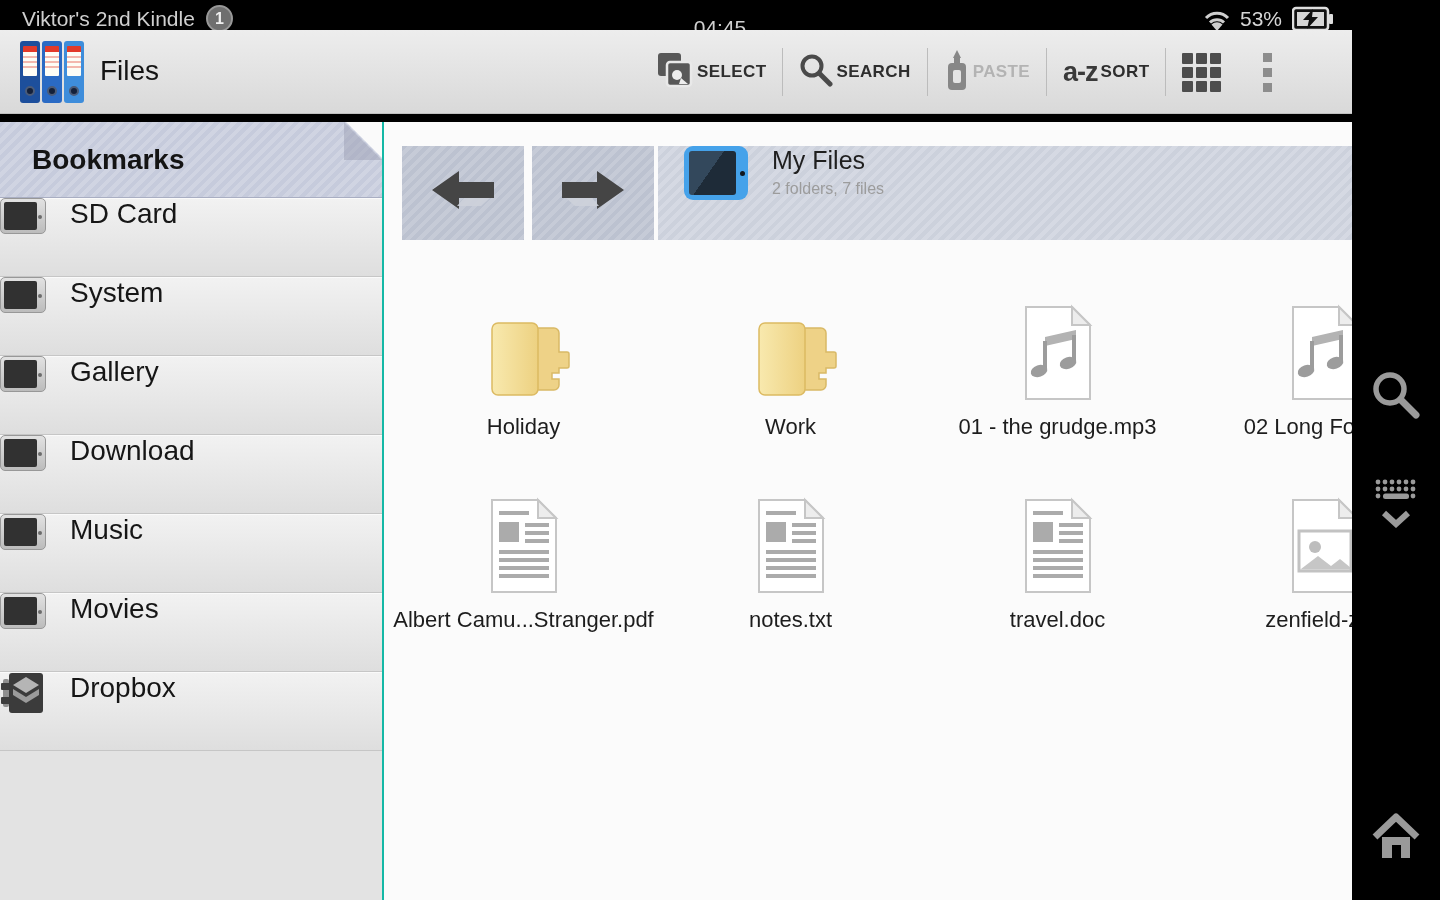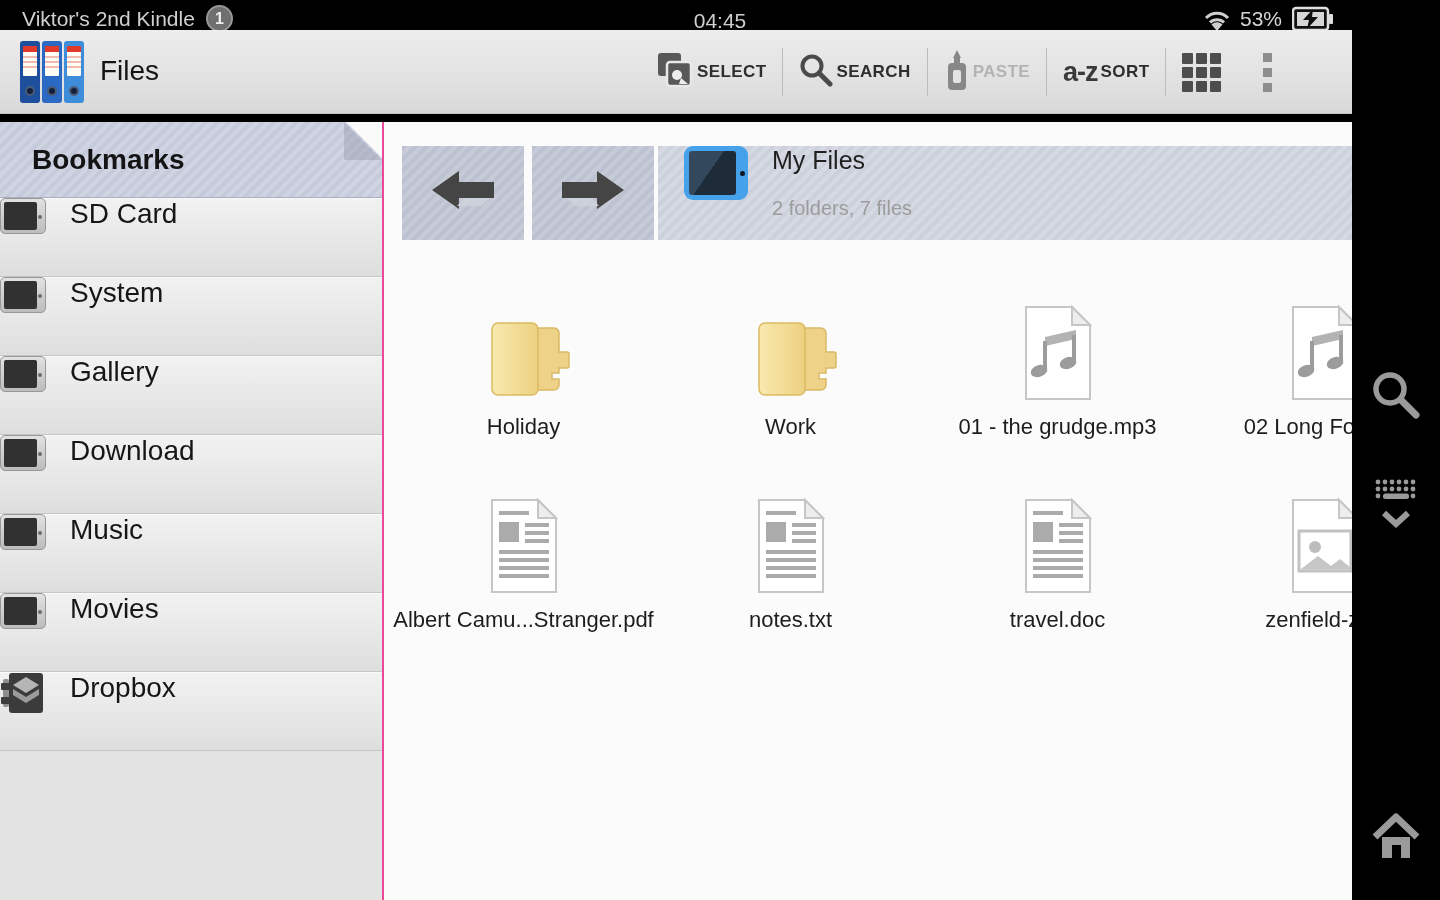--- a/index.html
+++ b/index.html
@@ -6,21 +6,21 @@
   html,body { width:1440px; height:900px; overflow:hidden; background:#000;
               font-family:"Liberation Sans", sans-serif; }
   .stage { position:absolute; top:0; left:0; width:1408px; height:900px; }
 
   
   .status-bar { position:absolute; top:0; left:0; width:1440px; height:38px; background:#000; }
   .device-name { position:absolute; left:22px; top:7px; font-size:21px; color:#cfcfcf; }
   .notif-badge { position:absolute; left:206px; top:5px; width:27px; height:27px; border-radius:50%;
                  background:#6f6f6f; border:2px solid #989898; color:#efefef; font-size:16px;
                  text-align:center; line-height:23px; font-weight:bold; }
-  .clock { position:absolute; left:0; width:1440px; text-align:center; top:9px; font-size:21px; color:#cfcfcf; }
+  .clock { position:absolute; left:0; width:1440px; text-align:center; top:16px; font-size:21px; color:#cfcfcf; }
   .wifi { position:absolute; left:1202px; top:8px; }
   .batt-pct { position:absolute; left:1240px; top:7px; font-size:21px; color:#d5d5d5; }
   .battery { position:absolute; left:1292px; top:6px; }
 
   
   .toolbar { position:absolute; top:30px; left:0; width:1352px; height:84px;
              background:linear-gradient(#ededed,#d9d9d9); border-bottom:1px solid #c0c0c0; }
   .app-icon { position:absolute; left:20px; top:11px; width:70px; height:62px; display:flex; gap:2px; }
   .binder { width:20px; height:62px; border-radius:3px; position:relative; }
   .binder.b1{ background:#1d4f9c; } .binder.b2{ background:#2a6ac4; } .binder.b3{ background:#3e8ddb; }
@@ -36,21 +36,21 @@
   .tb-btn.disabled .tb-label { color:#b3b3b3; }
   .tb-div { width:1px; height:48px; background:#bcbcbc; }
   .az { font-size:27px; font-weight:800; color:#3a3a3a; letter-spacing:-1px; }
   .grid-glyph { display:grid; grid-template-columns:repeat(3,11px); grid-auto-rows:11px; gap:3px; }
   .grid-glyph i { background:#4d4d4d; border-radius:1px; }
   .ovf-glyph { display:flex; flex-direction:column; gap:6px; padding:0 10px; }
   .ovf-glyph i { width:9px; height:9px; background:#8d8d8d; }
 
   
   .sidebar { position:absolute; top:122px; left:0; width:384px; height:778px; background:#e3e3e3;
-             border-right:2px solid #ec4899; }
+             border-right:2px solid #14b8a6; }
   .bm-header { position:relative; height:76px;
                background:repeating-linear-gradient(135deg,#c6cbdc 0 4px,#d0d4e2 4px 8px);
                border-bottom:1px solid #a9aec2; }
   .bm-header::after { content:''; position:absolute; top:0; right:0; width:0; height:0;
                       border-top:36px solid #fafafa; border-left:36px solid transparent; }
   .bm-header::before { content:''; position:absolute; top:0; right:0; width:0; height:0;
                        border-bottom:38px solid rgba(150,155,175,.45); border-right:38px solid transparent; }
   .bm-title { position:absolute; left:32px; top:22px; font-size:28px; font-weight:bold; color:#141414; }
   .sb-item { height:79px; border-bottom:1px solid #c6c6c6; background:linear-gradient(#f2f2f2,#dedede);
              box-shadow:inset 0 1px 0 #fafafa; display:flex; align-items:flex-start; padding-left:0; gap:24px; cursor:pointer; }
@@ -68,21 +68,21 @@
   .nav-back { left:18px; } .nav-fwd { left:148px; }
   .mirror { transform:scaleX(-1); }
   .location-bar { position:absolute; left:274px; top:24px; width:694px; height:94px;
                   background:repeating-linear-gradient(135deg,#ccd1dc 0 4px,#d5d9e3 4px 8px);
                   display:flex; padding-left:26px; gap:24px; }
   .loc-icon { width:64px; height:54px; background:#45a2ea; border-radius:9px; position:relative; flex:0 0 auto; }
   .loc-icon .scr { position:absolute; left:5px; top:5px; width:47px; height:44px; border-radius:3px;
                    background:linear-gradient(125deg,#33485c 0 45%,#1e2b38 45%); }
   .loc-icon .cam { position:absolute; right:3px; top:25px; width:5px; height:5px; border-radius:50%; background:#10161d; }
   .loc-title { font-size:25px; color:#1f1f1f; }
-  .loc-sub { font-size:20px; color:#9c9c9c; margin-top:22px; }
+  .loc-sub { font-size:16px; color:#9c9c9c; margin-top:5px; }
 
   .file-grid { position:absolute; left:6px; top:160px; width:1068px;
                display:grid; grid-template-columns:repeat(4,267px); grid-auto-rows:193px; }
   .grid-item { display:flex; flex-direction:column; align-items:center; padding-top:20px; cursor:pointer; }
   .icon-box { height:100px; display:flex; align-items:flex-end; justify-content:center; }
   .caption { margin-top:12px; font-size:22px; color:#1d1d1d; white-space:nowrap; }
 
   
   .right-panel { position:absolute; top:0; left:1352px; width:88px; height:900px; background:#000; z-index:50; }
   .rp-btn { position:absolute; left:0; width:88px; display:flex; justify-content:center; cursor:pointer; }

